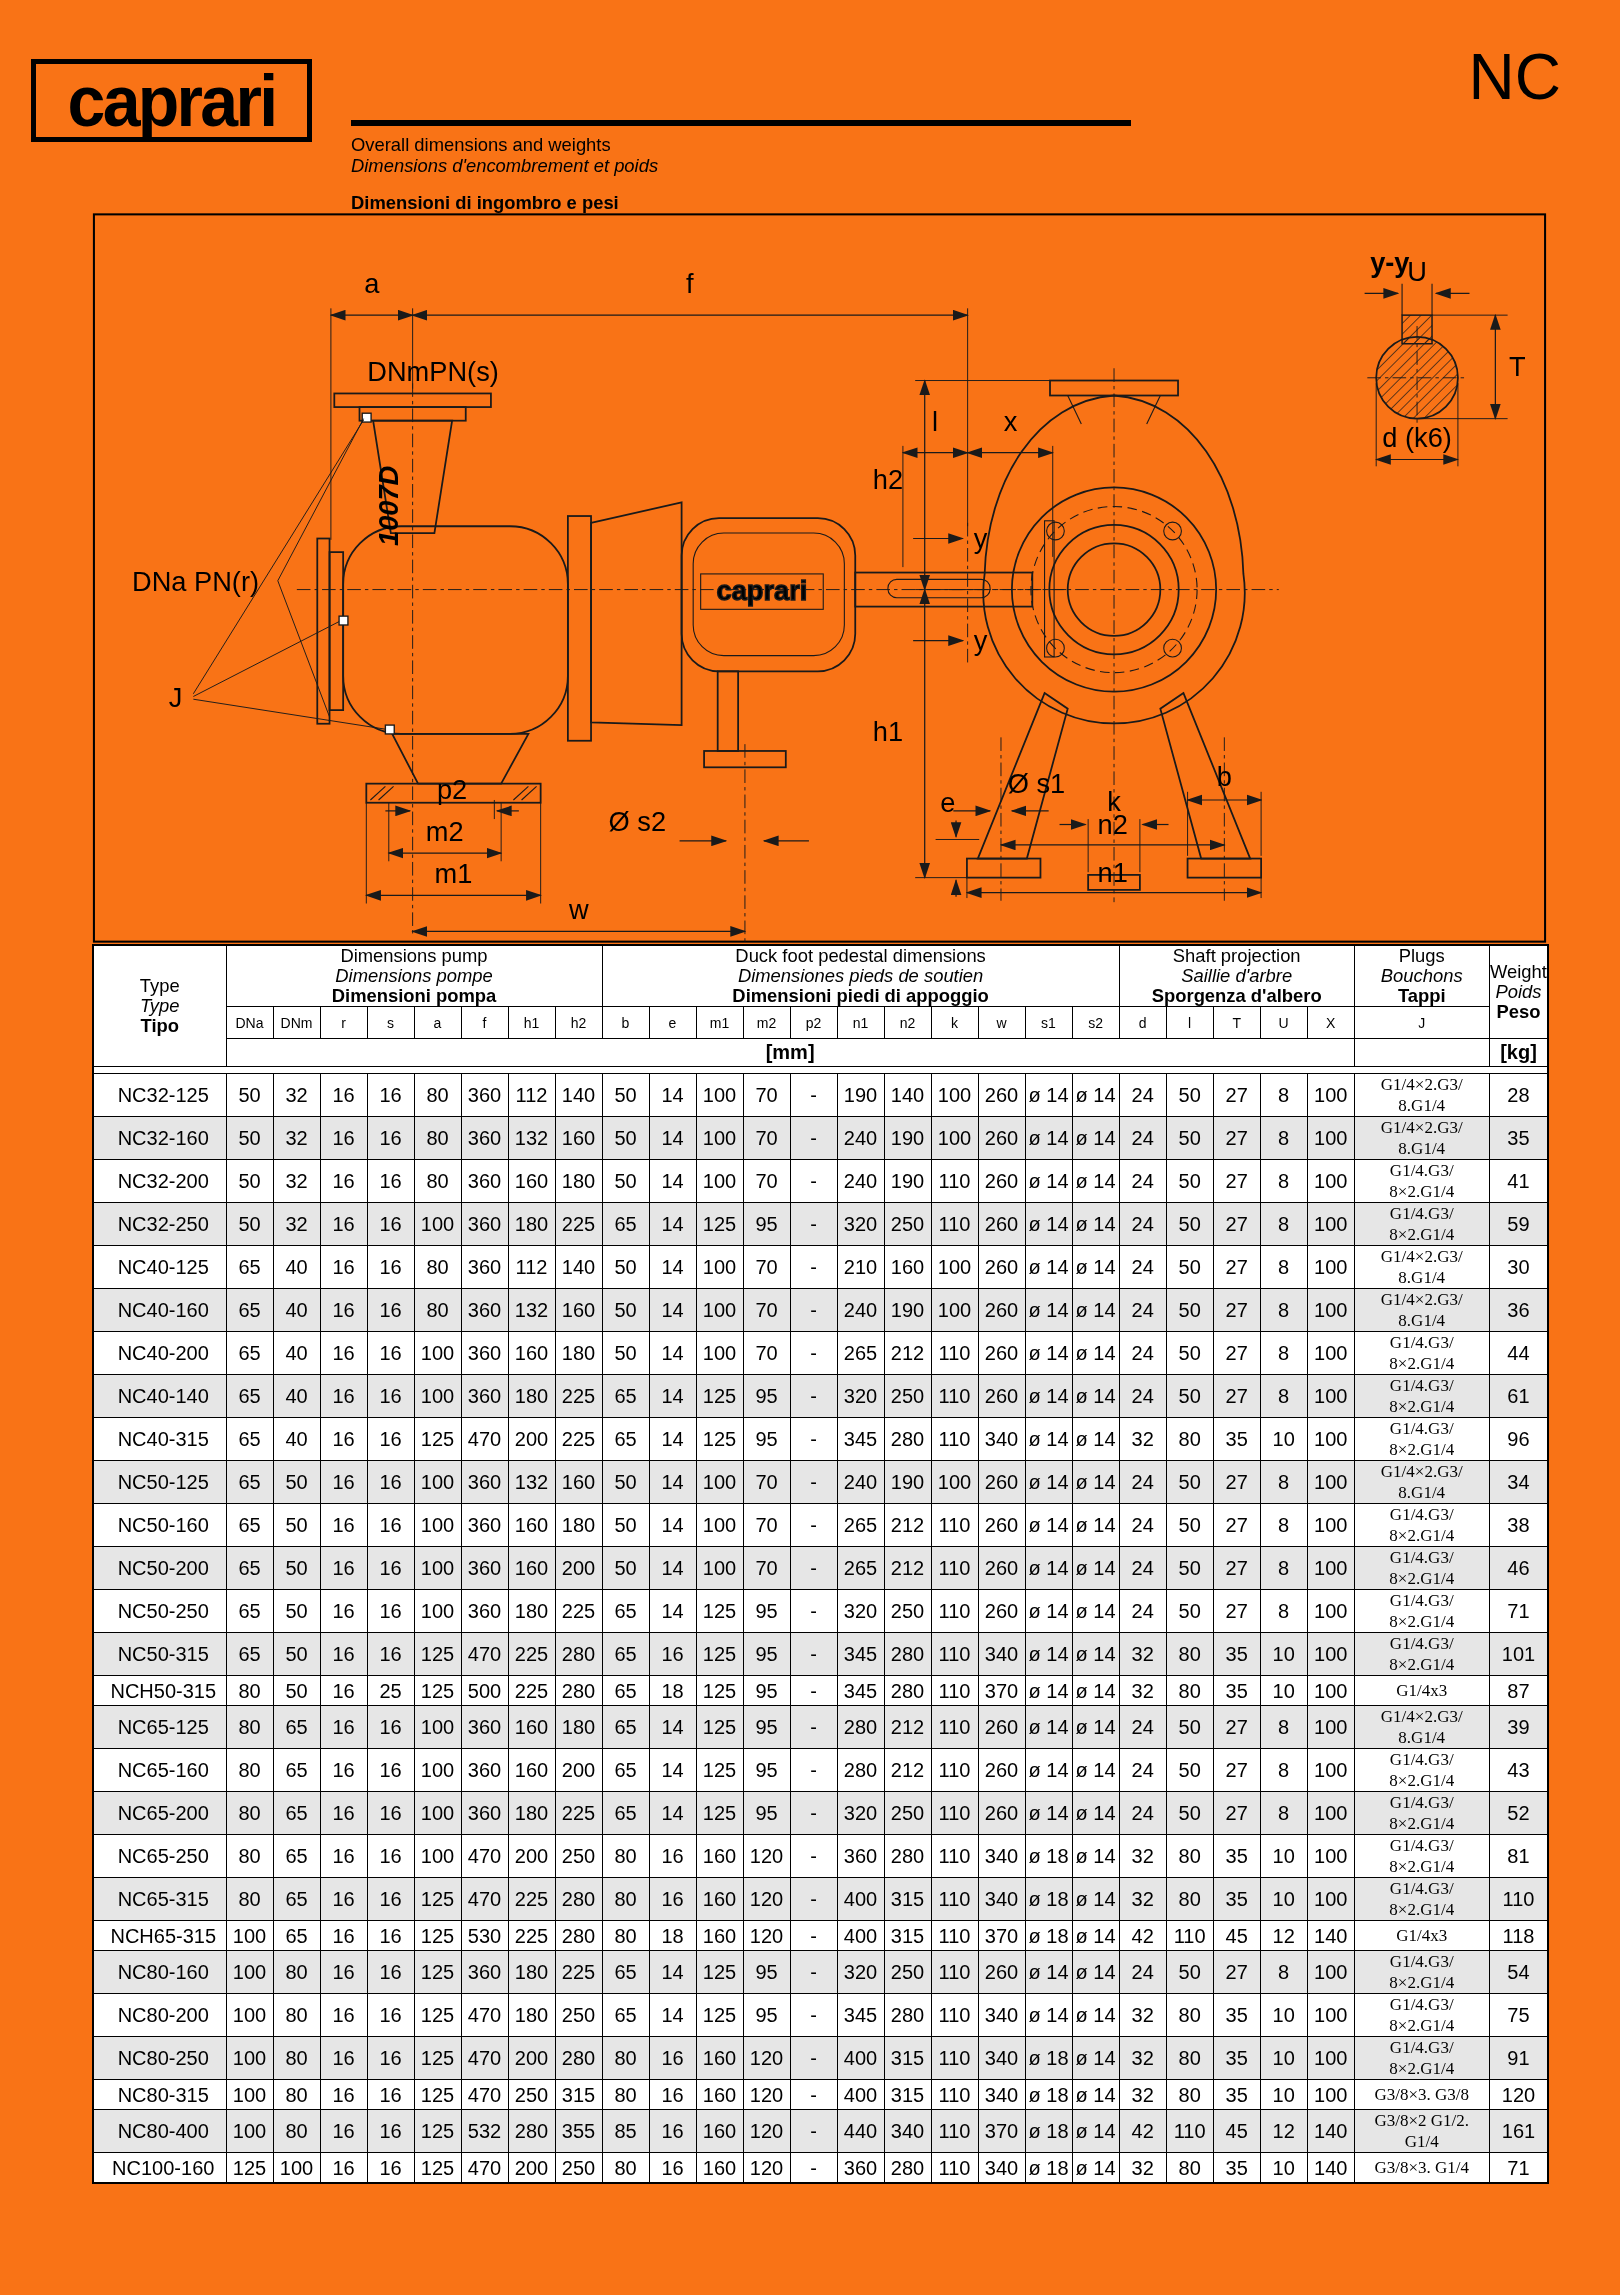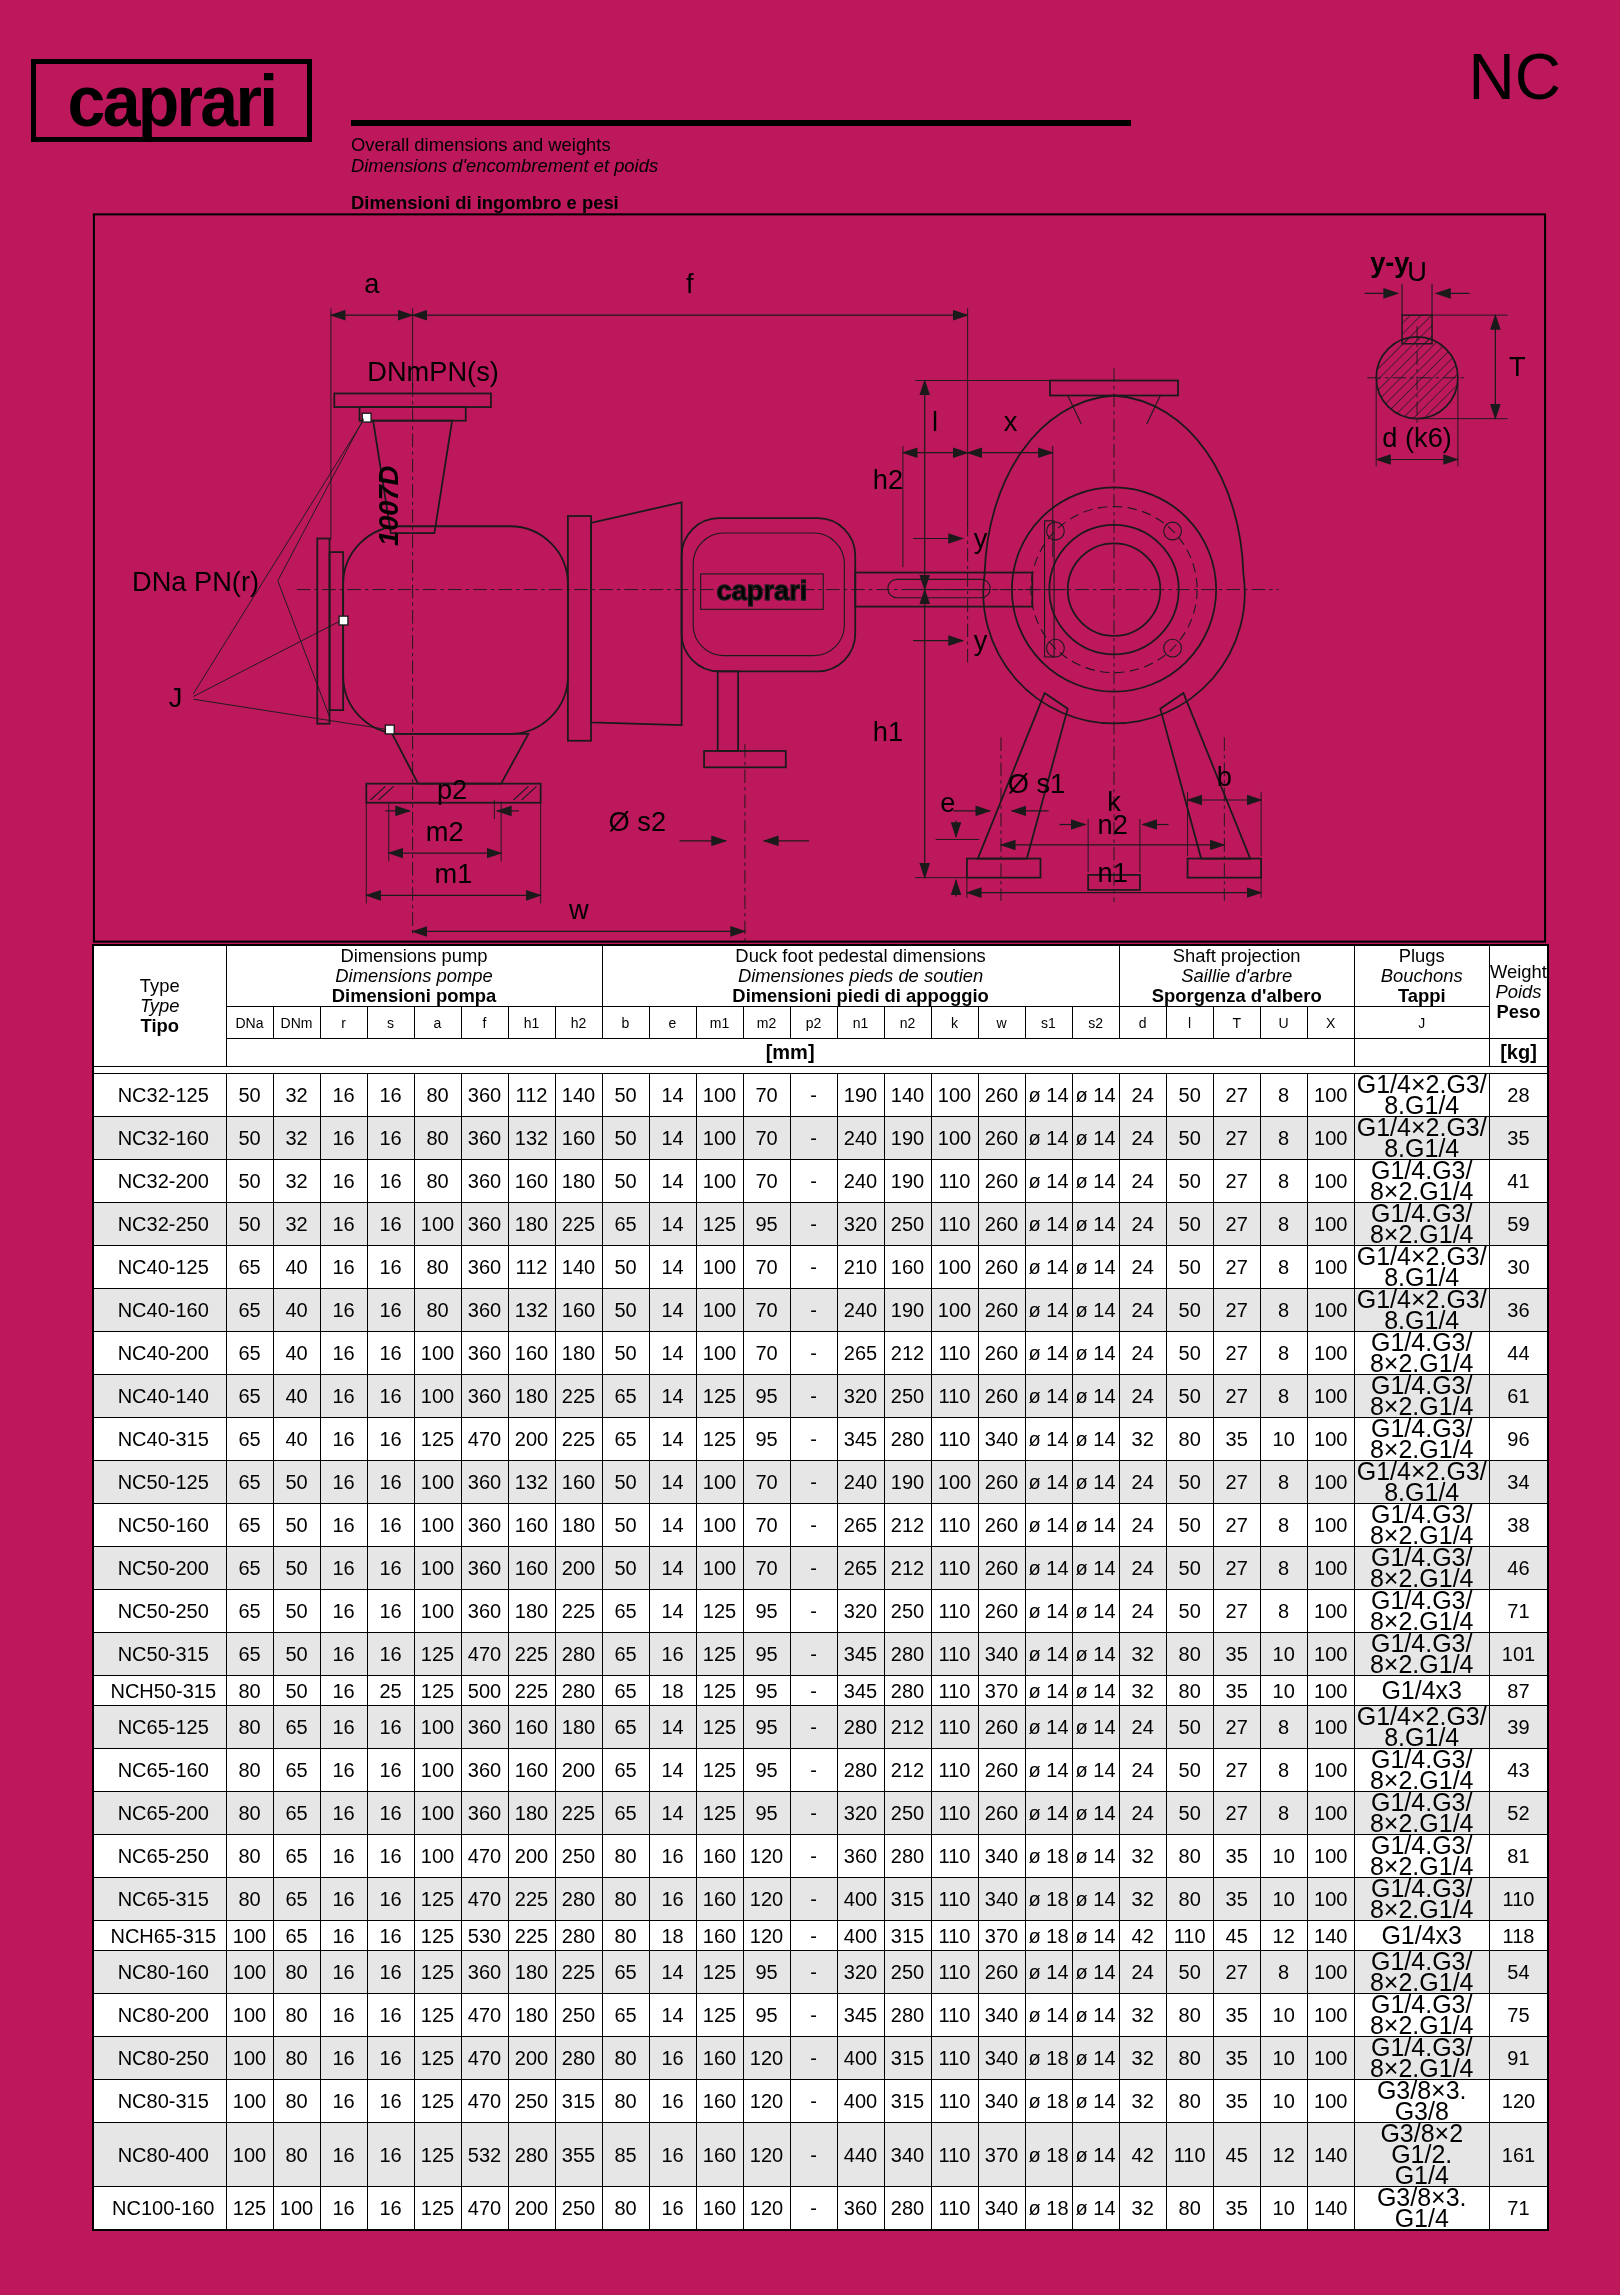--- a/index.html
+++ b/index.html
@@ -1,16 +1,16 @@
 <!DOCTYPE html>
 <html style="font-size:11px"><head>
 <meta charset="utf-8">
 <style>
   html,body{margin:0;padding:0;background:#888;}
-  .page{position:relative;width:1621px;height:2295px;background:#be185d;
+  .page{position:relative;width:1621px;height:2295px;background:#f97316;
         font-family:"Liberation Sans",sans-serif;color:#000;overflow:hidden;}
 
   
   .logo-box{position:absolute;left:31px;top:59px;width:281px;height:83px;
             border:5.5px solid #000;display:flex;align-items:center;justify-content:center;box-sizing:border-box;}
   .logo-box span{font-size:68px;font-weight:bold;letter-spacing:-2.7px;line-height:1;transform:scaleY(1.05);}
   .series-code{position:absolute;right:60px;top:40px;font-size:64px;font-weight:normal;}
   .header-rule{position:absolute;left:351px;top:120px;width:780px;height:5.5px;background:#000;}
   .subtitle{position:absolute;left:351px;top:134px;width:780px;text-align:left;
             font-size:18.4px;line-height:21px;}
@@ -37,21 +37,21 @@
   col.cType{width:133px;} col.cNum{width:47px;} col.cJ{width:135px;} col.cW{width:59px;}
   tr.h1row th{font-size:18.4px;line-height:20px;height:60px;}
   tr.h1row .it, .type-th .it, .w-th .it{font-style:italic;font-weight:normal;}
   tr.h1row .bd, .type-th .bd, .w-th .bd{font-weight:bold;}
   tr.letters th{height:31px;font-size:14px;margin-top:8px;}
   tr.units td{height:27px;font-size:20px;text-align:center;}
   tr.units td.bd{font-weight:bold;}
   tr.sep td{height:6.1px;border-left:none;border-right:none;padding:0;}
   tbody td{font-size:20px;line-height:22px;height:29px;padding:1.4px 0;}
   tbody td.c0{font-size:20px;padding-left:7px;}
-  tbody td.c25{white-space:pre-line;font-size:25px;line-height:21px;}
+  tbody td.c25{white-space:pre-line;font-size:17px;line-height:21px;font-family:Liberation Serif, serif;}
   tbody tr.alt td{background:#e6e6e6;}
 </style>
 </head>
 <body>
 
 <div class="page">
 
   <div class="logo-box">
     <span>caprari</span>
   </div>

